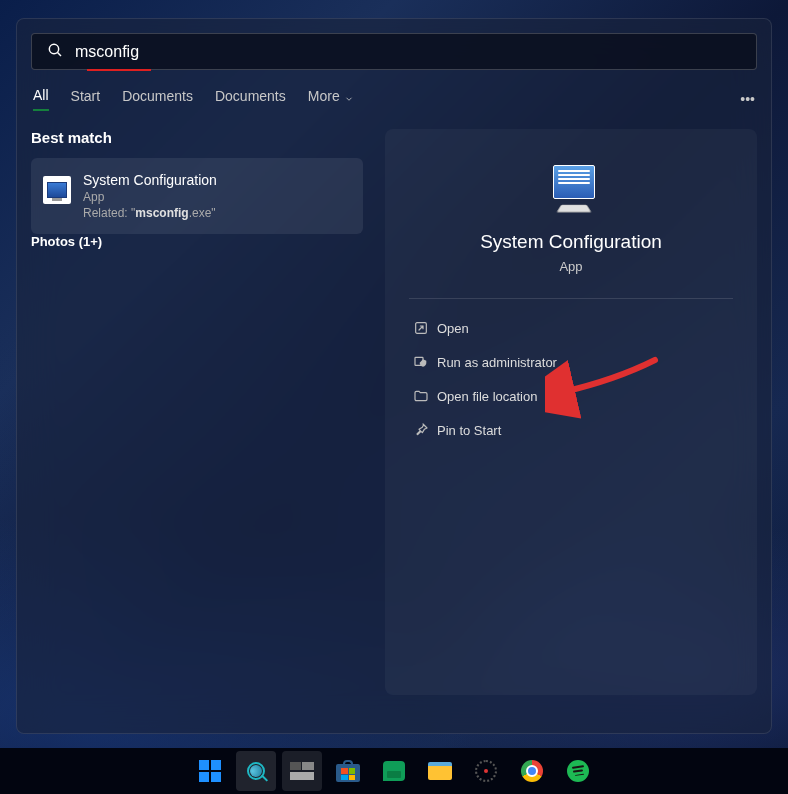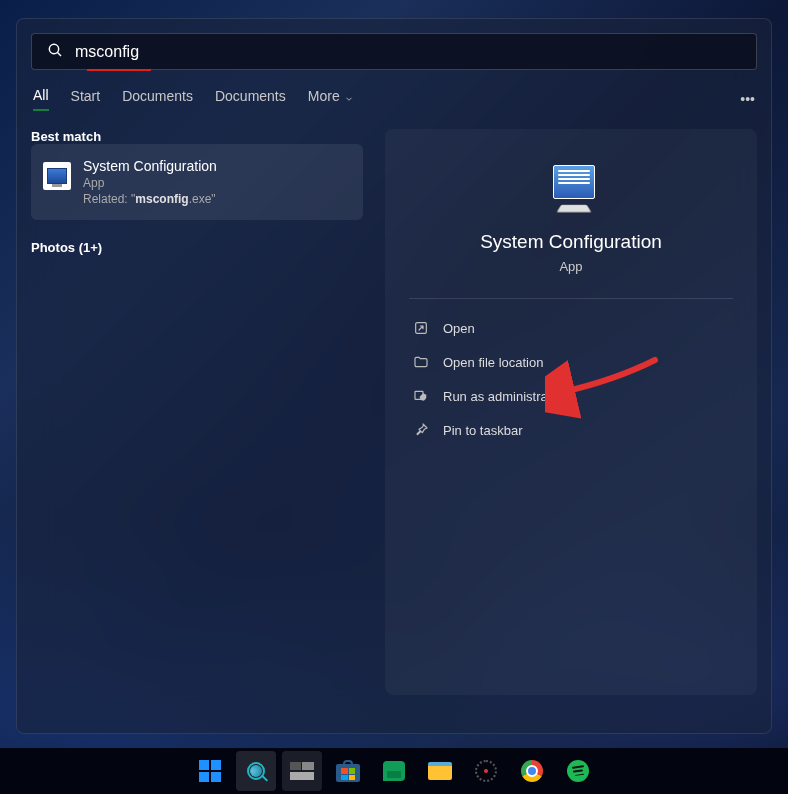--- a/index.html
+++ b/index.html
@@ -98,22 +98,23 @@
     .content {
       display: flex;
       gap: 22px;
       height: calc(100% - 120px);
     }
     .left {
       width: 332px;
     }
     .section-title {
       color: #fff;
-      font-size: 13px;
+      font-size: 15px;
       font-weight: 600;
+      margin-bottom: 12px;
     }
     .result-card {
       background: rgba(255,255,255,0.08);
       border-radius: 6px;
       padding: 14px 12px;
       display: flex;
       gap: 12px;
       cursor: pointer;
     }
     .result-icon-wrap {
@@ -152,21 +153,20 @@
     .result-related {
       color: #aaa;
       font-size: 12px;
       margin-top: 2px;
     }
     .result-related b { color: #e0e0e0; font-weight: 600; }
     .photos-title {
       color: #fff;
       font-size: 13px;
       font-weight: 600;
-      margin-top: 20px;
     }
     .right {
       flex: 1;
       background: rgba(255,255,255,0.04);
       border-radius: 8px;
       padding: 24px;
       display: flex;
       flex-direction: column;
       align-items: center;
     }
@@ -220,21 +220,21 @@
       margin-bottom: 12px;
     }
     .actions {
       width: 100%;
       display: flex;
       flex-direction: column;
     }
     .action {
       display: flex;
       align-items: center;
-      gap: 14px;
+      gap: 8px;
       padding: 9px 4px;
       color: #ddd;
       font-size: 13px;
       cursor: pointer;
     }
     .action-icon {
       width: 16px;
       height: 16px;
       color: #bbb;
       flex-shrink: 0;
@@ -414,36 +414,36 @@
       <div class="actions">
         <div class="action">
           <svg class="action-icon" viewBox="0 0 24 24" fill="none" stroke="currentColor" stroke-width="1.8">
               <rect x="4" y="4" width="16" height="16" rx="2"></rect>
               <path d="M9 15l6-6M15 9h-4M15 9v4" stroke-linecap="round"></path>
             </svg>
           <span>Open</span>
         </div>
         <div class="action">
           <svg class="action-icon" viewBox="0 0 24 24" fill="none" stroke="currentColor" stroke-width="1.8">
-              <path d="M3 7a2 2 0 012-2h4l2 2h8a2 2 0 012 2v8a2 2 0 01-2 2H5a2 2 0 01-2-2V7z"></path>
-            </svg>
-          <span>Open file location</span>
-        </div>
-        <div class="action">
-          <svg class="action-icon" viewBox="0 0 24 24" fill="none" stroke="currentColor" stroke-width="1.8">
               <rect x="3" y="5" width="12" height="12" rx="1"></rect>
               <path d="M15 8l5 2v3c0 3-2 5-5 6-3-1-5-3-5-6" fill="#bbb" stroke="none"></path>
             </svg>
           <span>Run as administrator</span>
         </div>
         <div class="action">
           <svg class="action-icon" viewBox="0 0 24 24" fill="none" stroke="currentColor" stroke-width="1.8">
+              <path d="M3 7a2 2 0 012-2h4l2 2h8a2 2 0 012 2v8a2 2 0 01-2 2H5a2 2 0 01-2-2V7z"></path>
+            </svg>
+          <span>Open file location</span>
+        </div>
+        <div class="action">
+          <svg class="action-icon" viewBox="0 0 24 24" fill="none" stroke="currentColor" stroke-width="1.8">
               <path d="M15 3l6 6-4 2-3 5-2-2-5 5-1-1 5-5-2-2 5-3 2-4z" stroke-linejoin="round"></path>
             </svg>
-          <span>Pin to taskbar</span>
+          <span>Pin to Start</span>
         </div>
       </div>
     </div>
   </div>
 </div>
 
 <svg class="arrow" width="120" height="70">
   <defs>
     <marker id="ahead" markerWidth="12" markerHeight="12" refX="2" refY="5" orient="auto">
       <polygon points="0 0, 12 5, 0 10" fill="#e03030"></polygon>

